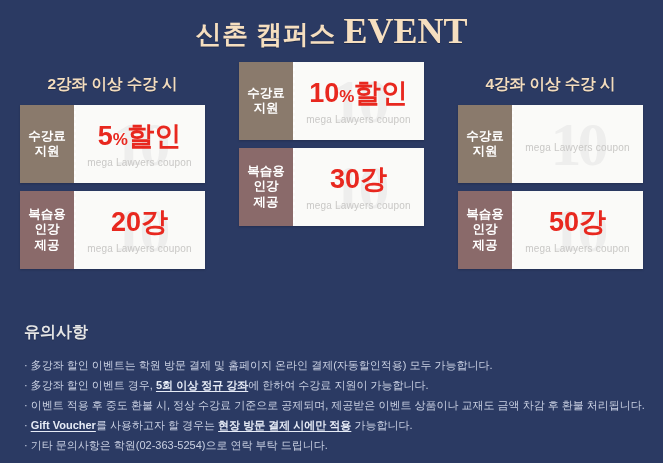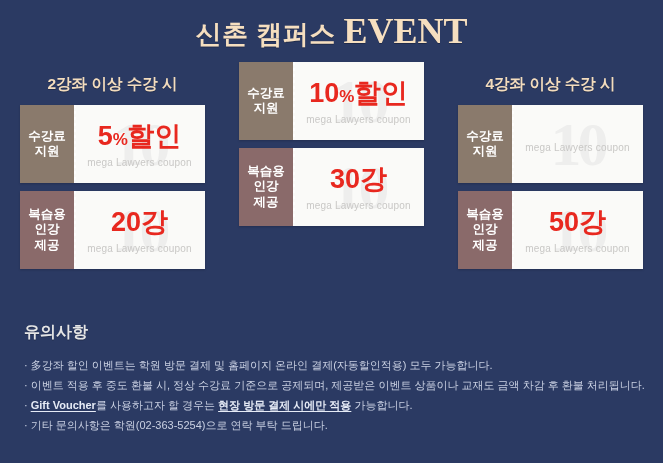--- a/index.html
+++ b/index.html
@@ -292,19 +292,20 @@
             <div class="coupon-sub">mega Lawyers coupon</div>
           </div>
         </div>
       </div>
     </div>
 
   <div class="notices">
     <div class="notices-title">유의사항</div>
     <div id="notices-list">
         <div class="notice-line"><span class="bullet">·</span><span>多강좌 할인 이벤트는 학원 방문 결제 및 홈페이지 온라인 결제(자동할인적용) 모두 가능합니다.</span></div>
+        <div class="notice-line"><span class="bullet">·</span><span>多강좌 할인 이벤트 경우, </span><u>5회 이상 정규 강좌</u><span>에 한하여 수강료 지원이 가능합니다.</span></div>
         <div class="notice-line"><span class="bullet">·</span><span>이벤트 적용 후 중도 환불 시, 정상 수강료 기준으로 공제되며, 제공받은 이벤트 상품이나 교재도 금액 차감 후 환불 처리됩니다.</span></div>
         <div class="notice-line"><span class="bullet">·</span><u>Gift Voucher</u><span>를 사용하고자 할 경우는 </span><u>현장 방문 결제 시에만 적용</u><span> 가능합니다.</span></div>
         <div class="notice-line"><span class="bullet">·</span><span>기타 문의사항은 학원(02-363-5254)으로 연락 부탁 드립니다.</span></div>
       </div>
   </div>
 
 </div>
 
 </body></html>

